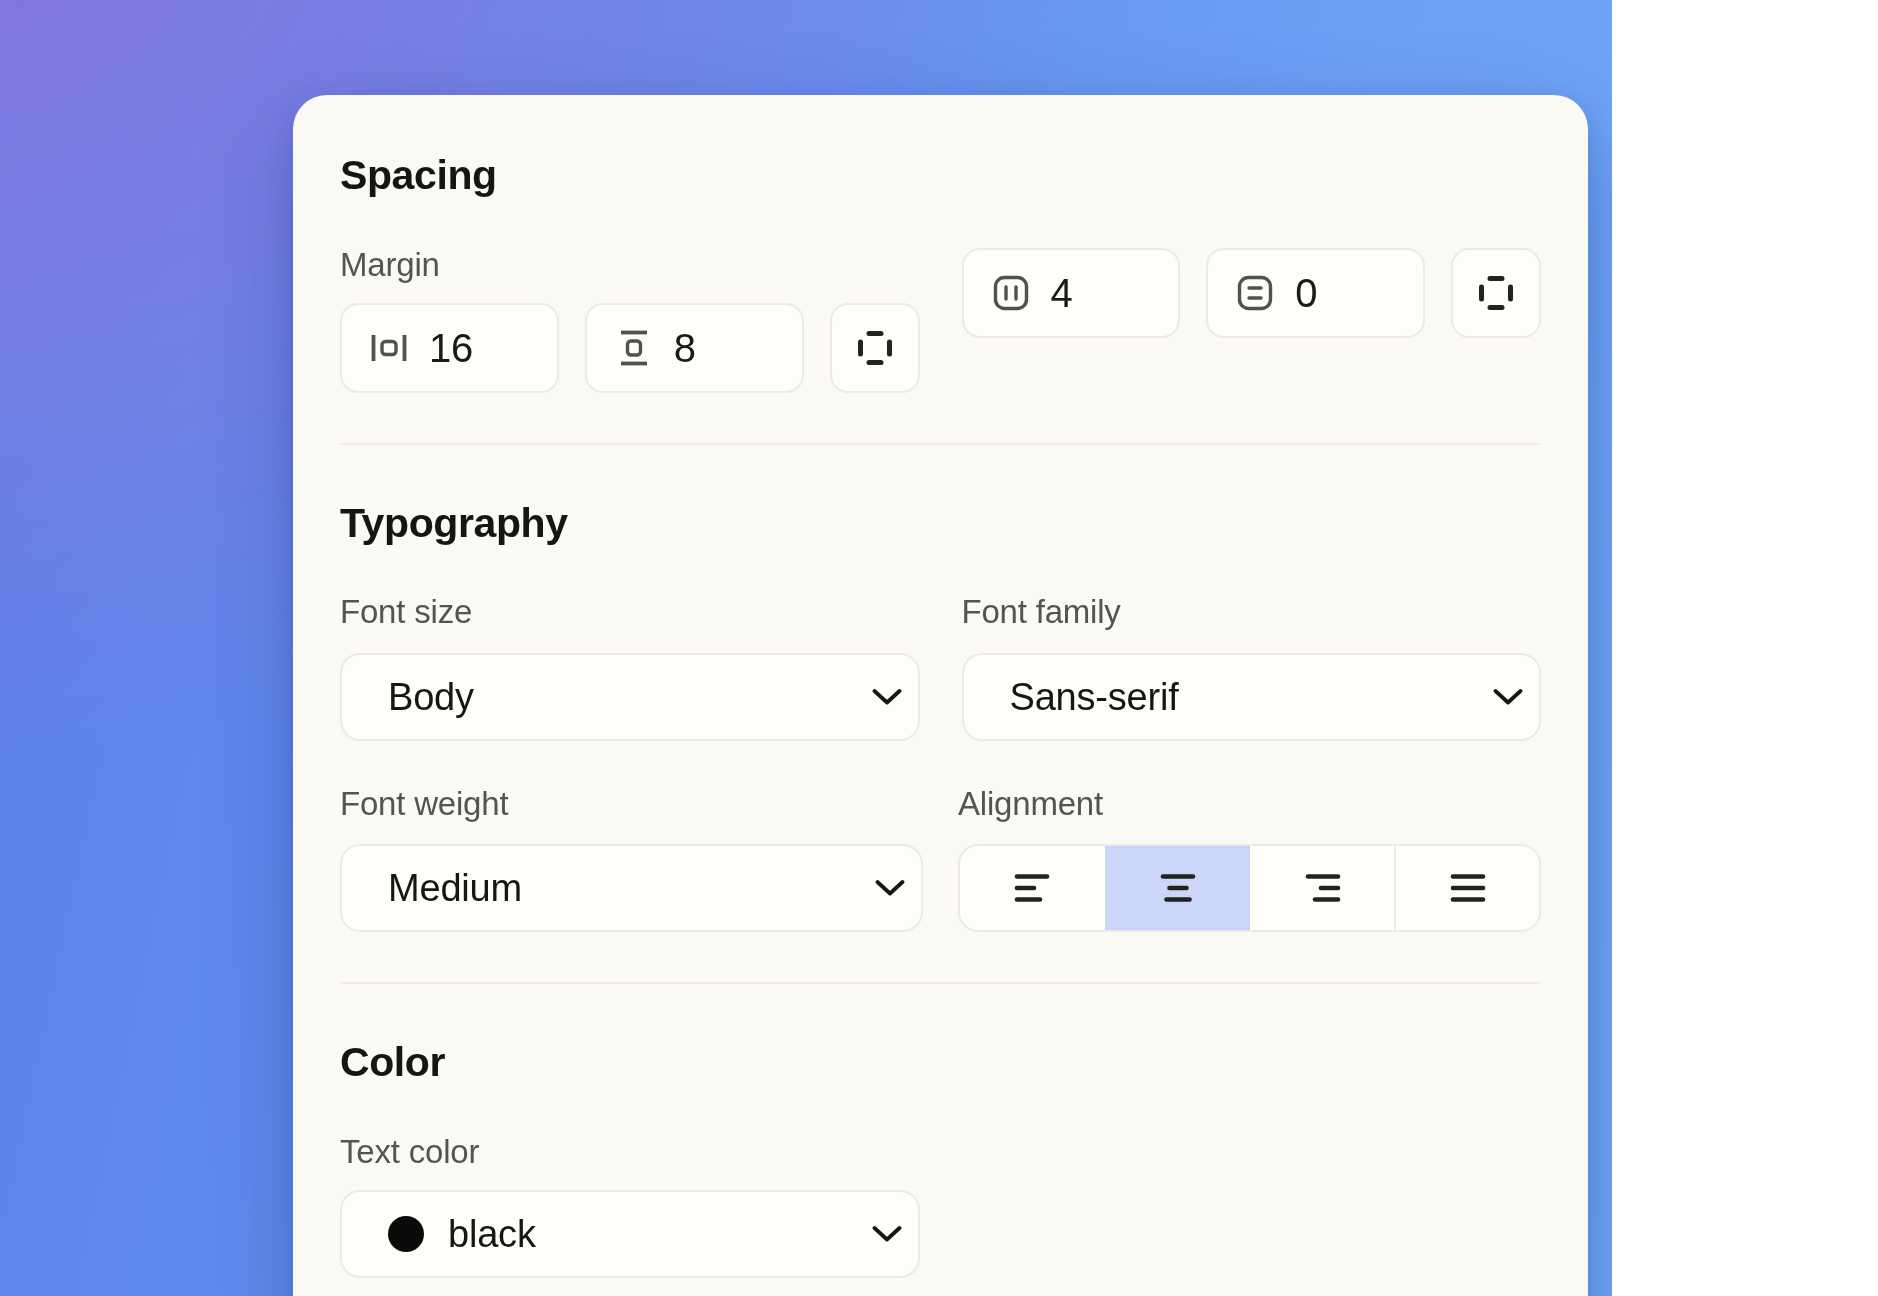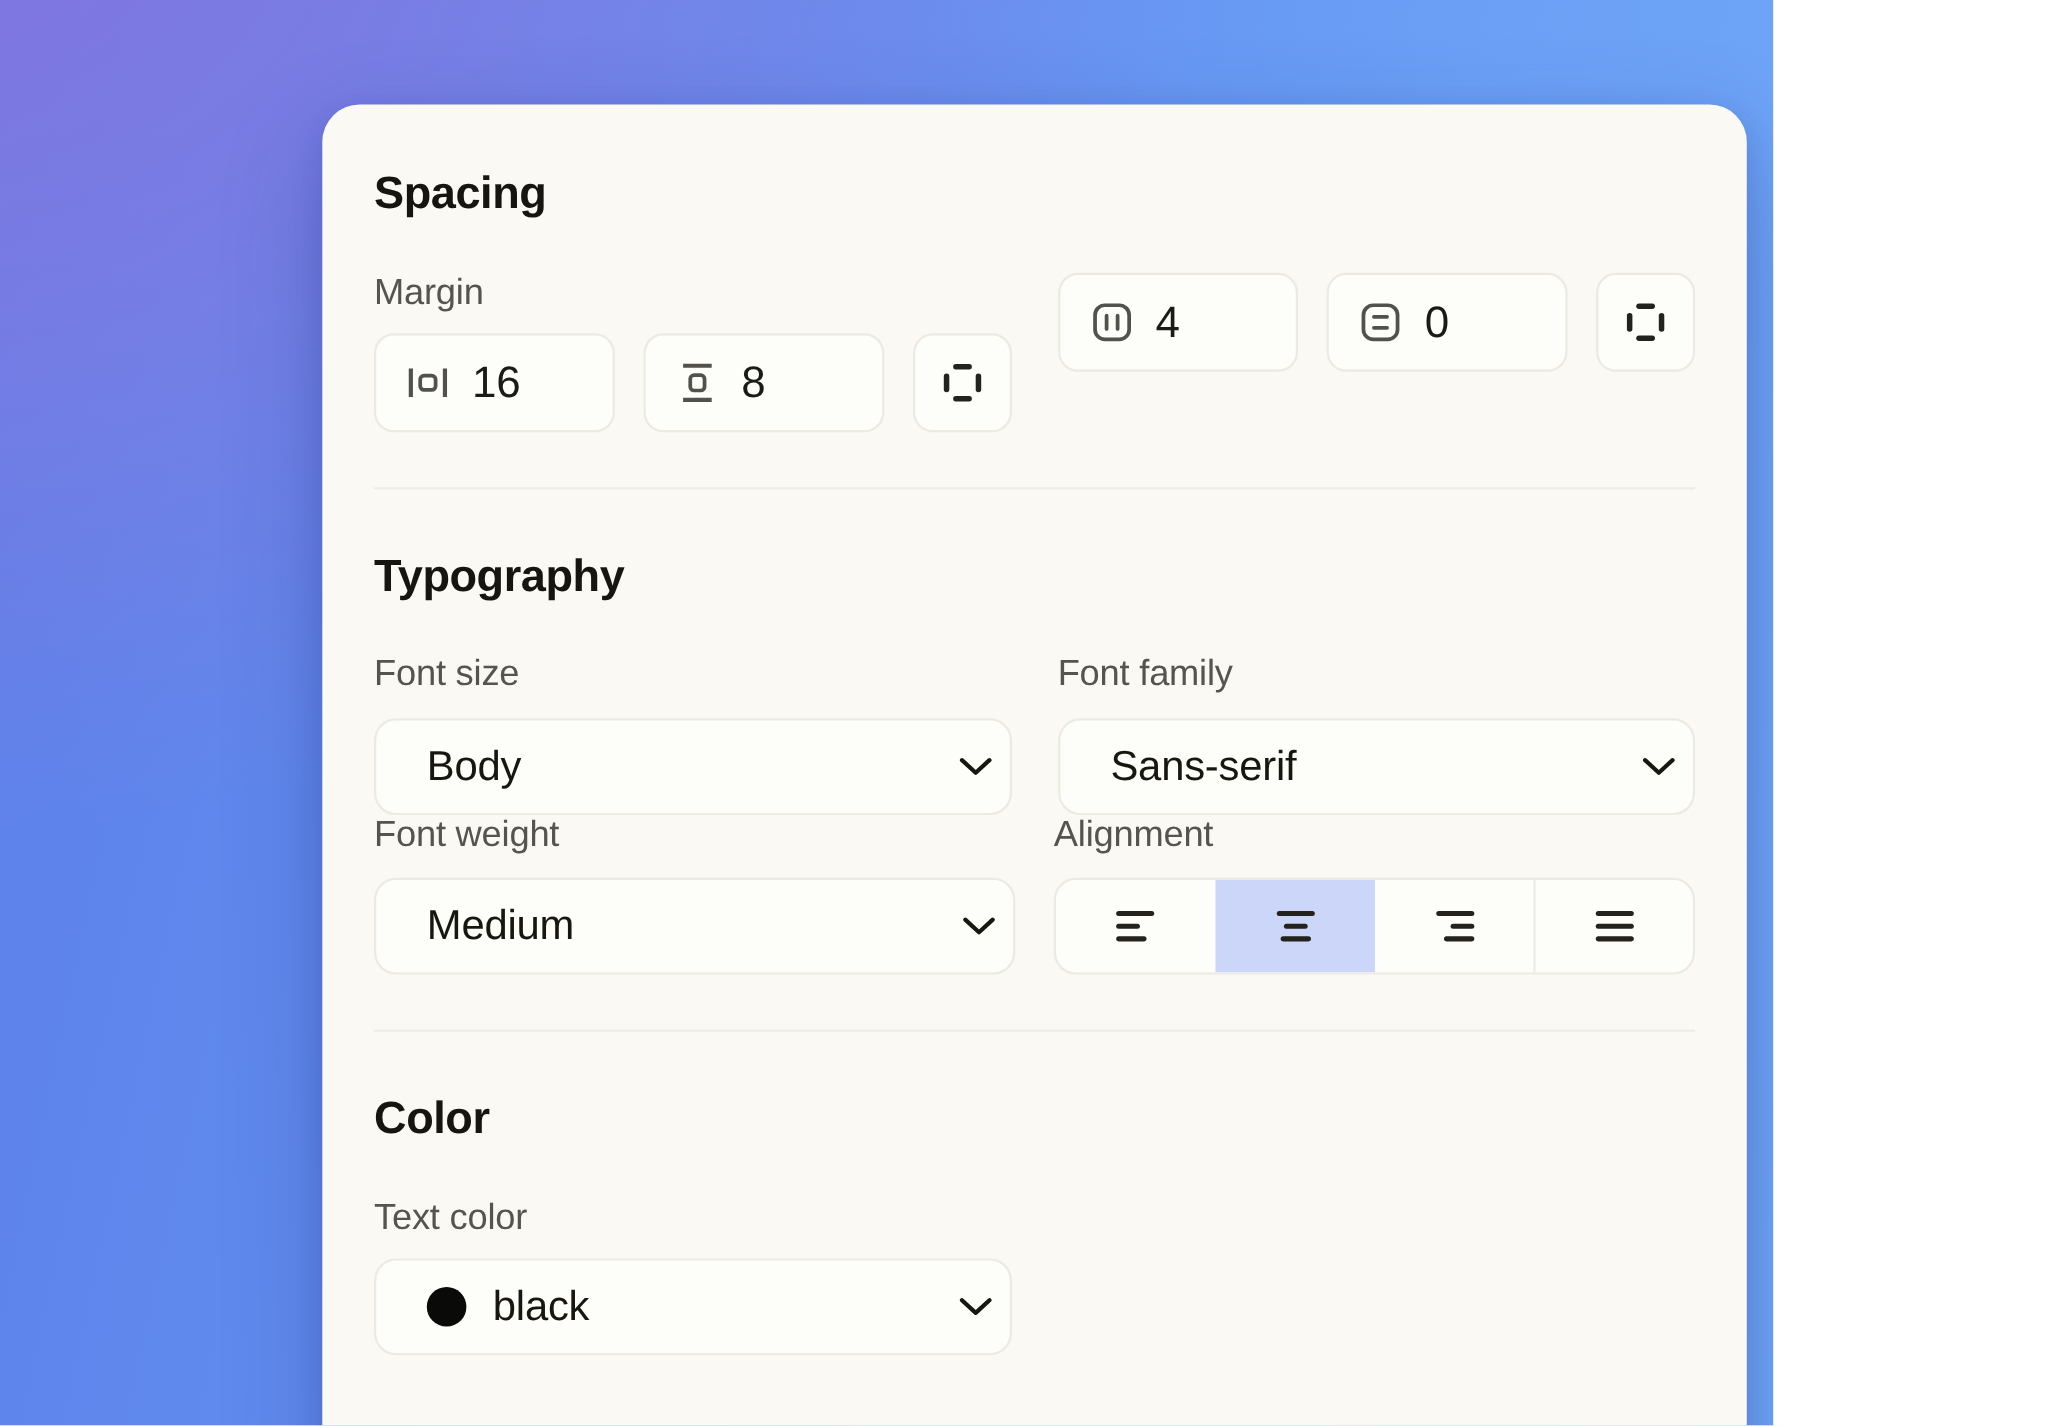--- a/index.html
+++ b/index.html
@@ -35,21 +35,21 @@
     flex:0 0 90px;width:90px;height:90px;box-sizing:border-box;
     background:#fdfdfa;border:2px solid #eceae2;border-radius:18px;
     display:flex;align-items:center;justify-content:center;cursor:pointer;
   }
   .num-input{
     width:80px;border:none;background:transparent;outline:none;
     font-family:inherit;font-size:40px;color:#1b1a15;letter-spacing:-.2px;padding:0;
   }
   .divider{height:2px;background:#efede6;border:none;margin:50px 0 0 0;}
   .mt-section{margin-top:58px;}
-  .mt-row{gap:35px;}
+  .mt-row{margin-top:46px;gap:35px;}
   .dropdown{
     height:88px;box-sizing:border-box;
     background:#fdfdfa;border:2px solid #eceae2;border-radius:20px;
     display:flex;align-items:center;justify-content:space-between;
     padding:0 16px 0 46px;cursor:pointer;
   }
   .dropdown .dd-value{font-size:38px;color:#17160f;letter-spacing:-.2px;}
   .dd-left{display:flex;align-items:center;gap:24px;}
   .swatch{width:36px;height:36px;border-radius:50%;}
   .align-group{

